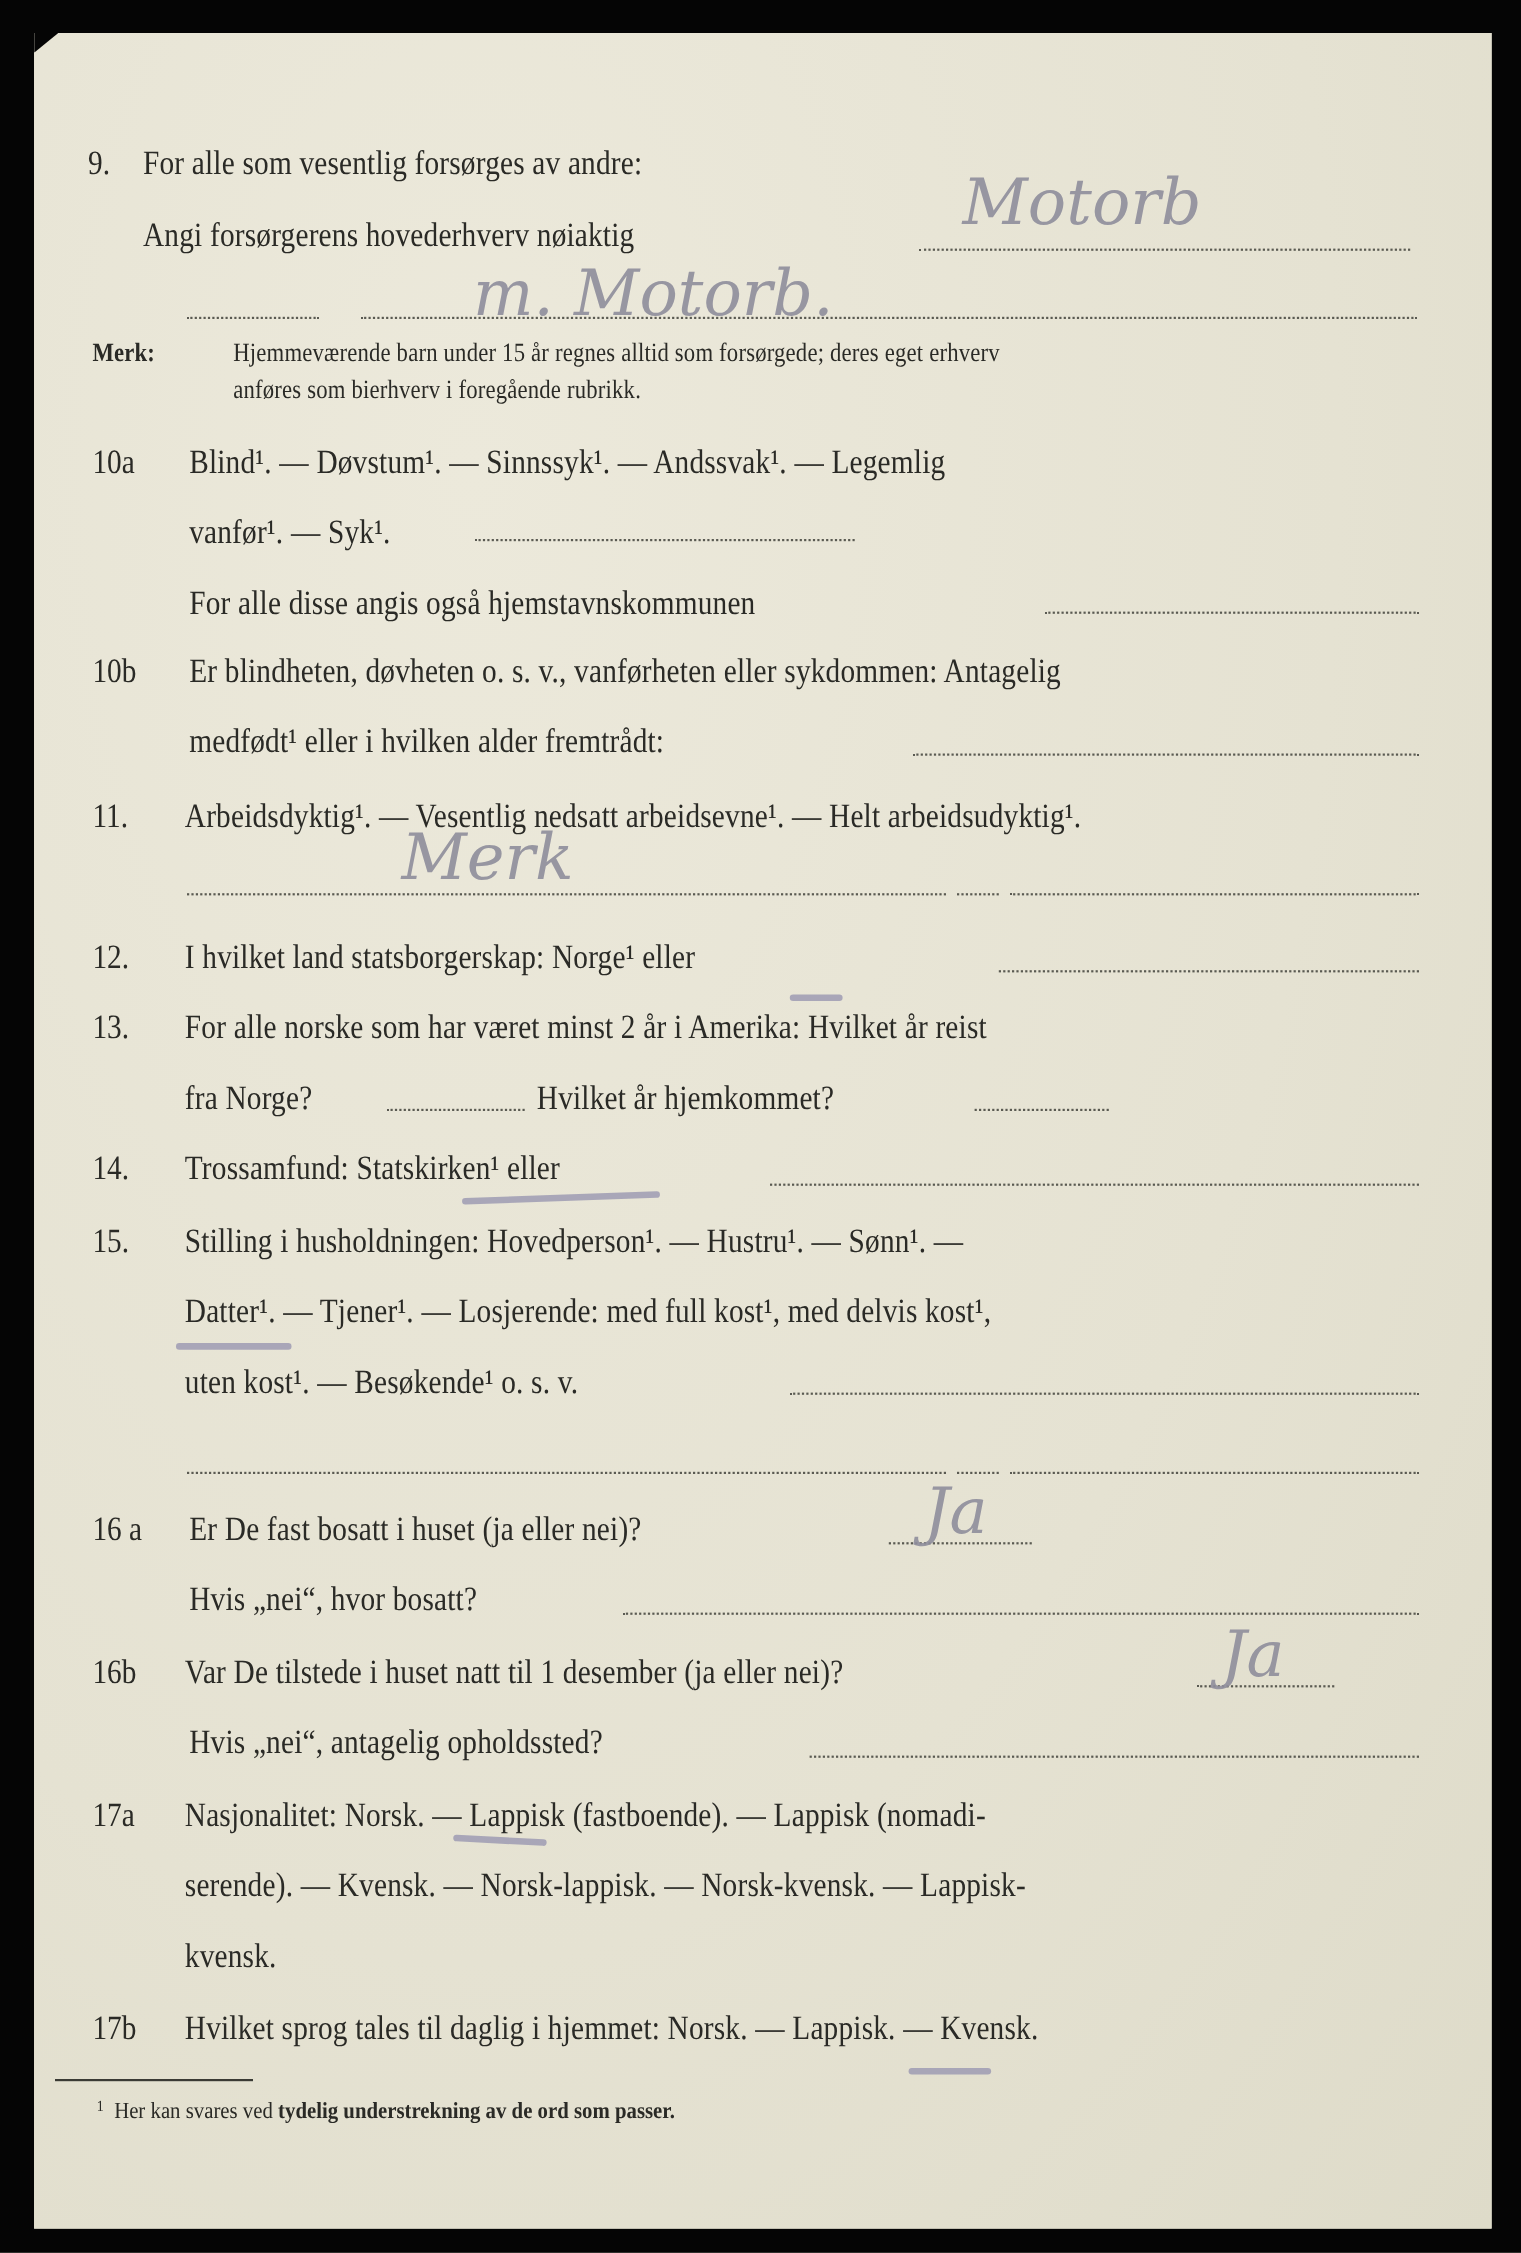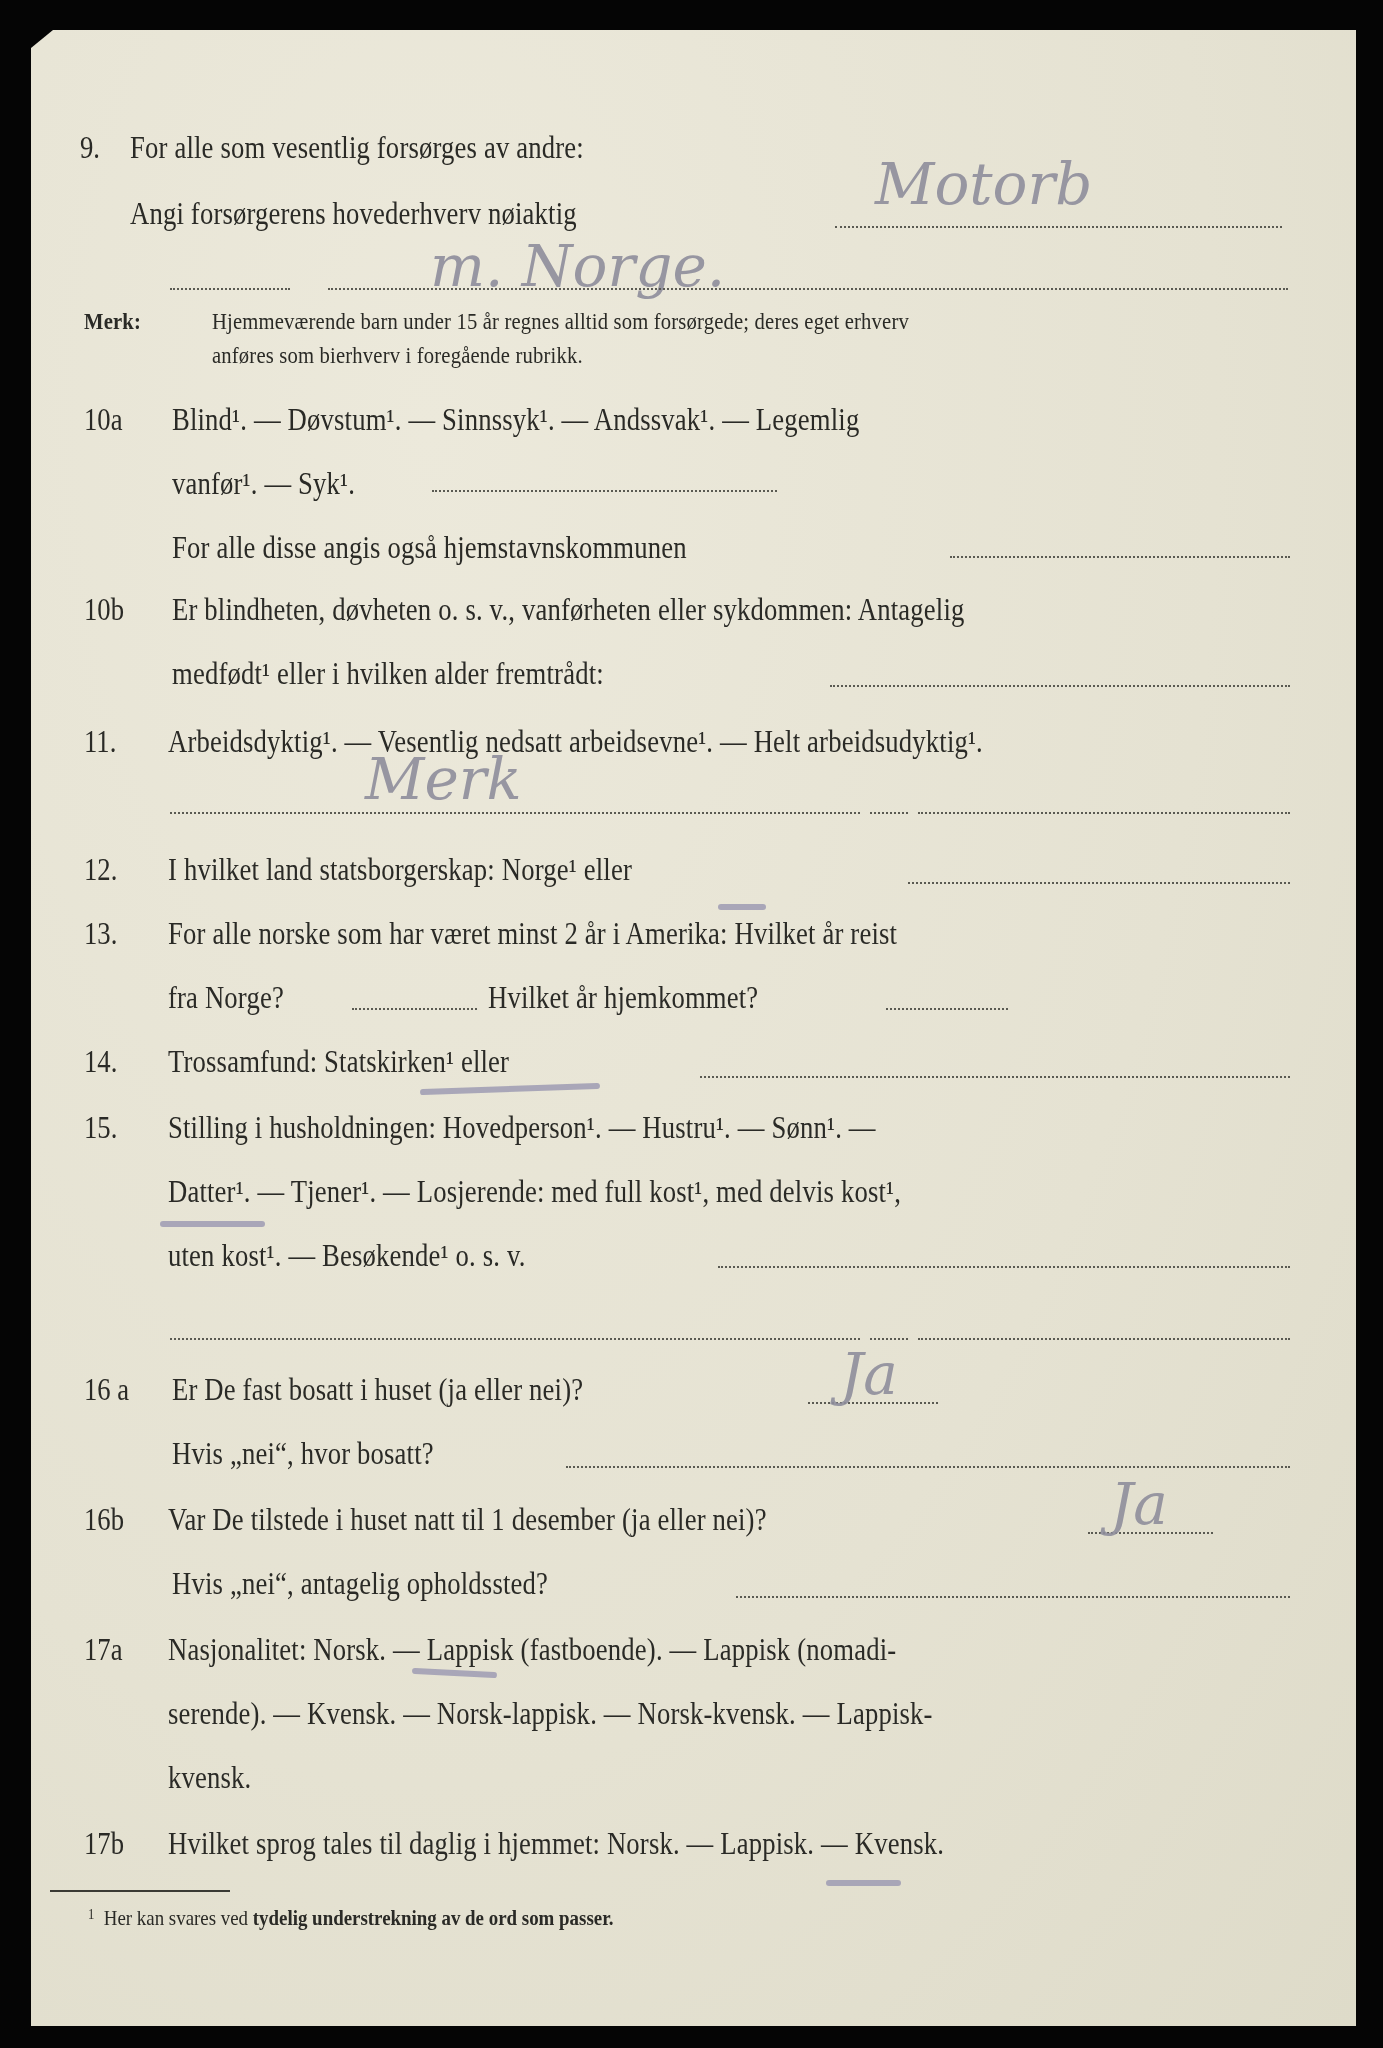--- a/index.html
+++ b/index.html
@@ -41,21 +41,21 @@
 </head>
 <body>
 
 <div class="paper"></div>
 
 <div class="num" style="left:80px;top:130px">9.</div>
 <div class="row" style="left:130px;top:130px">For alle som vesentlig forsørges av andre:</div>
 <div class="row" style="left:130px;top:196px">Angi forsørgerens hovederhverv nøiaktig</div>
 <div class="dots" style="left:835px;top:226px;width:447px"></div>
 <div class="hw" style="left:875px;top:150px">Motorb</div>
-<div class="hw" style="left:430px;top:232px">m. Norge.</div>
+<div class="hw" style="left:430px;top:232px">m. Motorb.</div>
 <div class="dots" style="left:170px;top:288px;width:120px"></div>
 <div class="dots" style="left:328px;top:288px;width:960px"></div>
 
 <div class="row merk" style="left:84px;top:308px;font-weight:bold">Merk:</div>
 <div class="row merk" style="left:212px;top:308px">Hjemmeværende barn under 15 år regnes alltid som forsørgede; deres eget erhverv</div>
 <div class="row merk" style="left:212px;top:342px">anføres som bierhverv i foregående rubrikk.</div>
 
 <div class="num" style="left:84px;top:402px">10a</div>
 <div class="row" style="left:172px;top:402px">Blind¹. — Døvstum¹. — Sinnssyk¹. — Andssvak¹. — Legemlig</div>
 <div class="row" style="left:172px;top:466px">vanfør¹. — Syk¹.</div>

